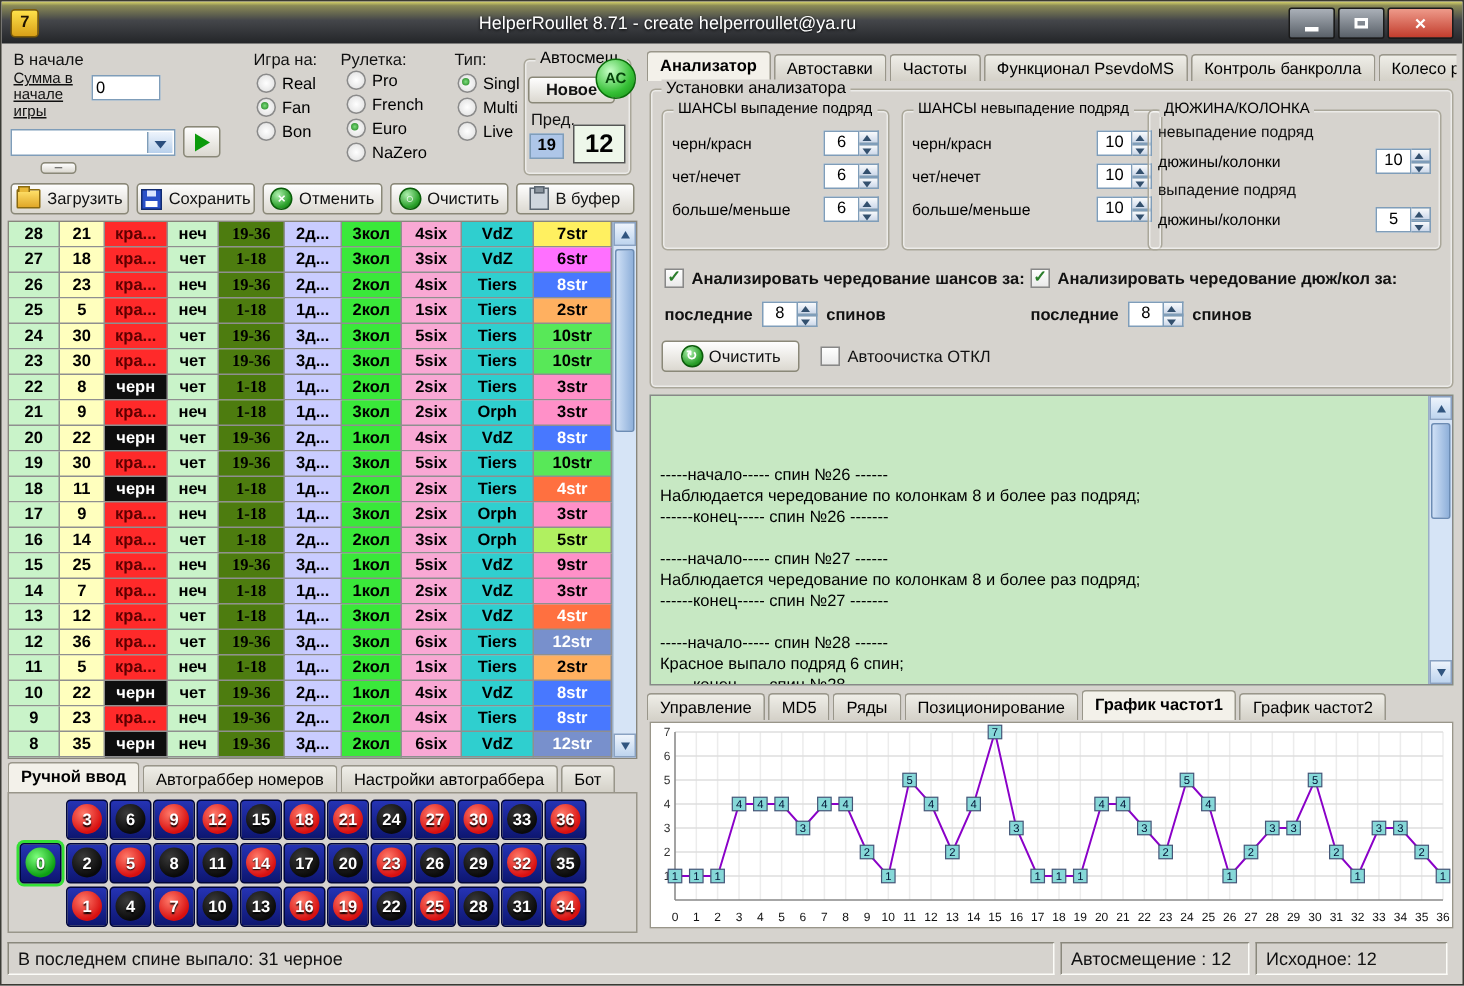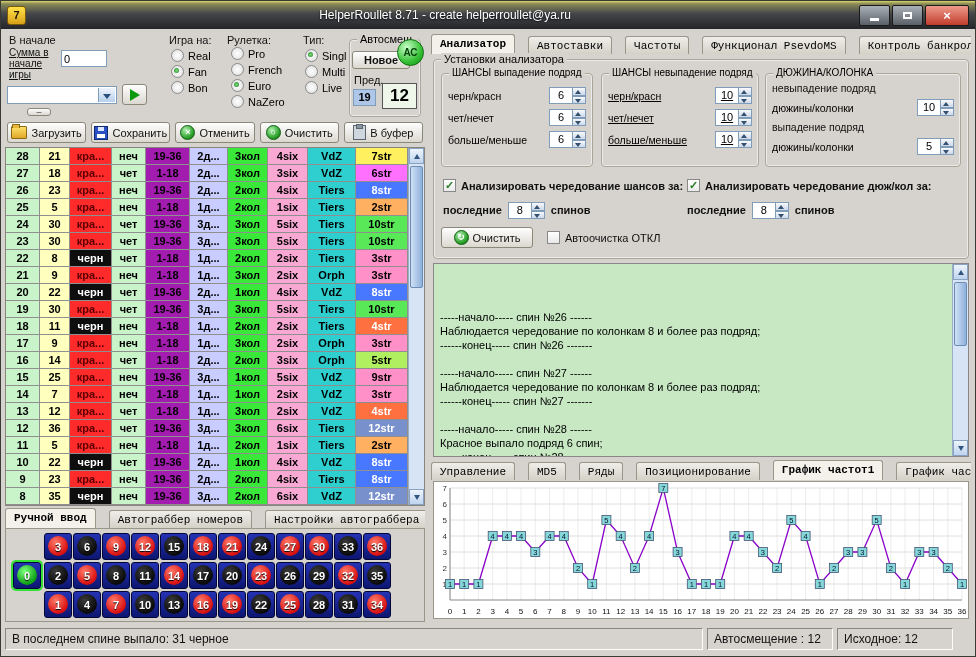--- a/index.html
+++ b/index.html
@@ -27,30 +27,30 @@
   .cb{width:13px;height:13px;box-sizing:border-box;border:1px solid #888;background:linear-gradient(#fff,#e9e9e9);font-size:11px;line-height:11px;text-align:center;color:#2b7d2b;font-weight:bold;flex:0 0 auto;}
   .cb.checked::after{content:"\2713";}
   .spinner{display:inline-flex;height:17px;vertical-align:middle;}
   .spin-val{width:24px;box-sizing:border-box;border:1px solid #7f9db9;background:#fff;font-size:11px;text-align:center;line-height:15px;}
   .spin-btns{display:flex;flex-direction:column;width:13px;}
   .sb{flex:1;box-sizing:border-box;border:1px solid #7f9db9;border-left:none;background:linear-gradient(#f8fafc,#ccd8ea);position:relative;}
   .sb.up::after,.sb.dn::after{content:"";position:absolute;left:2px;border-left:3px solid transparent;border-right:3px solid transparent;}
   .sb.up::after{top:2px;border-bottom:4px solid #33506e;}
   .sb.dn::after{top:2px;border-top:4px solid #33506e;}
   .tabs{position:absolute;display:flex;align-items:flex-end;overflow:hidden;}
-  .tab{padding:3px 8px 2px;font-size:11px;border:1px solid #99968a;border-bottom:none;border-radius:3px 3px 0 0;background:linear-gradient(#efeee8,#d4d1c8);margin-right:13px;white-space:nowrap;font-family:Liberation Mono, monospace;}
+  .tab{padding:3px 8px 2px;font-size:11px;border:1px solid #99968a;border-bottom:none;border-radius:3px 3px 0 0;background:linear-gradient(#efeee8,#d4d1c8);margin-right:2px;white-space:nowrap;}
   .tab.active{background:#f3f1ea;padding-bottom:4px;font-weight:bold;}
   
   #table-wrap{position:absolute;left:4px;top:146px;width:420px;height:359px;border:1px solid #88867c;box-sizing:border-box;background:#fff;}
   #spin-table{position:absolute;left:0;top:0;}
   .trow{display:grid;grid-template-columns:34px 30px 42px 34px 44px 38px 40px 40px 48px 52px;height:17px;}
   .tcell{font-size:11px;font-weight:bold;line-height:16px;text-align:center;border-right:1px solid #8f8f8f;border-bottom:1px solid #8f8f8f;overflow:hidden;box-sizing:border-box;white-space:nowrap;}
   .c-spin{background:#c9f3c9;}.c-num{background:#ffffbe;}
   .c-color.red{background:#ff2a2a;color:#5d0000;}.c-color.black{background:#0e0e0e;color:#fff;}
-  .c-par{background:#c9f3c9;}.c-range{background:#a21caf;}.c-doz{background:#c9ccff;}
+  .c-par{background:#c9f3c9;}.c-range{background:#4d7c0f;font-family:Liberation Serif, serif;}.c-doz{background:#c9ccff;}
   .c-col{background:#3ae83a;}.c-six{background:#f9a8d4;}.c-sec{background:#2fcfcf;}
   
   .vscroll{position:absolute;right:0;top:0;bottom:0;width:16px;background:#d6e4f6;border-left:1px solid #9aaec6;box-sizing:border-box;}
   .sc-btn{position:absolute;left:0;right:0;height:16px;background:linear-gradient(#eef4fc,#bed4ee);border:1px solid #8aa2c2;box-sizing:border-box;}
   .sc-btn.up{top:0;}.sc-btn.dn{bottom:0;}
   .sc-btn::after{content:"";position:absolute;left:4px;border-left:3px solid transparent;border-right:3px solid transparent;}
   .sc-btn.up::after{top:5px;border-bottom:5px solid #31557f;}
   .sc-btn.dn::after{top:5px;border-top:5px solid #31557f;}
   .sc-thumb{position:absolute;left:1px;right:1px;top:18px;height:100px;background:linear-gradient(90deg,#cfe0f6,#8fb0da);border:1px solid #6c8cb4;border-radius:2px;}
   
@@ -661,21 +661,21 @@
           <span class="spinner">
             <span class="spin-val">6</span>
             <span class="spin-btns">
               <span class="sb up"></span>
               <span class="sb dn"></span>
             </span>
           </span>
         </div>
       </div>
   </div>
-  <div class="groupbox" style="left:600px;top:72px;width:158px;height:94px;text-decoration:underline;">
+  <div class="groupbox" style="left:600px;top:72px;width:174px;height:94px;">
     <span class="grouplabel" style="font-size:10px;">ШАНСЫ невыпадение подряд</span>
     <div id="g2-rows" style="padding-top:8px;">
         <div class="sprow">
           <span class="srlabel">черн/красн</span>
           <span class="spinner">
             <span class="spin-val">10</span>
             <span class="spin-btns">
               <span class="sb up"></span>
               <span class="sb dn"></span>
             </span>
@@ -965,15 +965,15 @@
         <text x="456.9" y="132" font-size="8" text-anchor="middle" fill="#111" font-family="Liberation Sans,sans-serif">31</text>
         <text x="471.1" y="132" font-size="8" text-anchor="middle" fill="#111" font-family="Liberation Sans,sans-serif">32</text>
         <text x="485.3" y="132" font-size="8" text-anchor="middle" fill="#111" font-family="Liberation Sans,sans-serif">33</text>
         <text x="499.6" y="132" font-size="8" text-anchor="middle" fill="#111" font-family="Liberation Sans,sans-serif">34</text>
         <text x="513.8" y="132" font-size="8" text-anchor="middle" fill="#111" font-family="Liberation Sans,sans-serif">35</text>
         <text x="528.0" y="132" font-size="8" text-anchor="middle" fill="#111" font-family="Liberation Sans,sans-serif">36</text>
       </svg></div>
 
   <div class="status-panel" style="left:4px;top:627px;width:698px;">В последнем спине выпало: 31 черное</div>
   <div class="status-panel" style="left:706px;top:627px;width:126px;">Автосмещение : 12</div>
-  <div class="status-panel" style="left:836px;top:627px;width:116px;">Исходное: 12</div>
+  <div class="status-panel" style="left:836px;top:627px;width:128px;">Исходное: 12</div>
 
 </div>
 
 </body></html>

